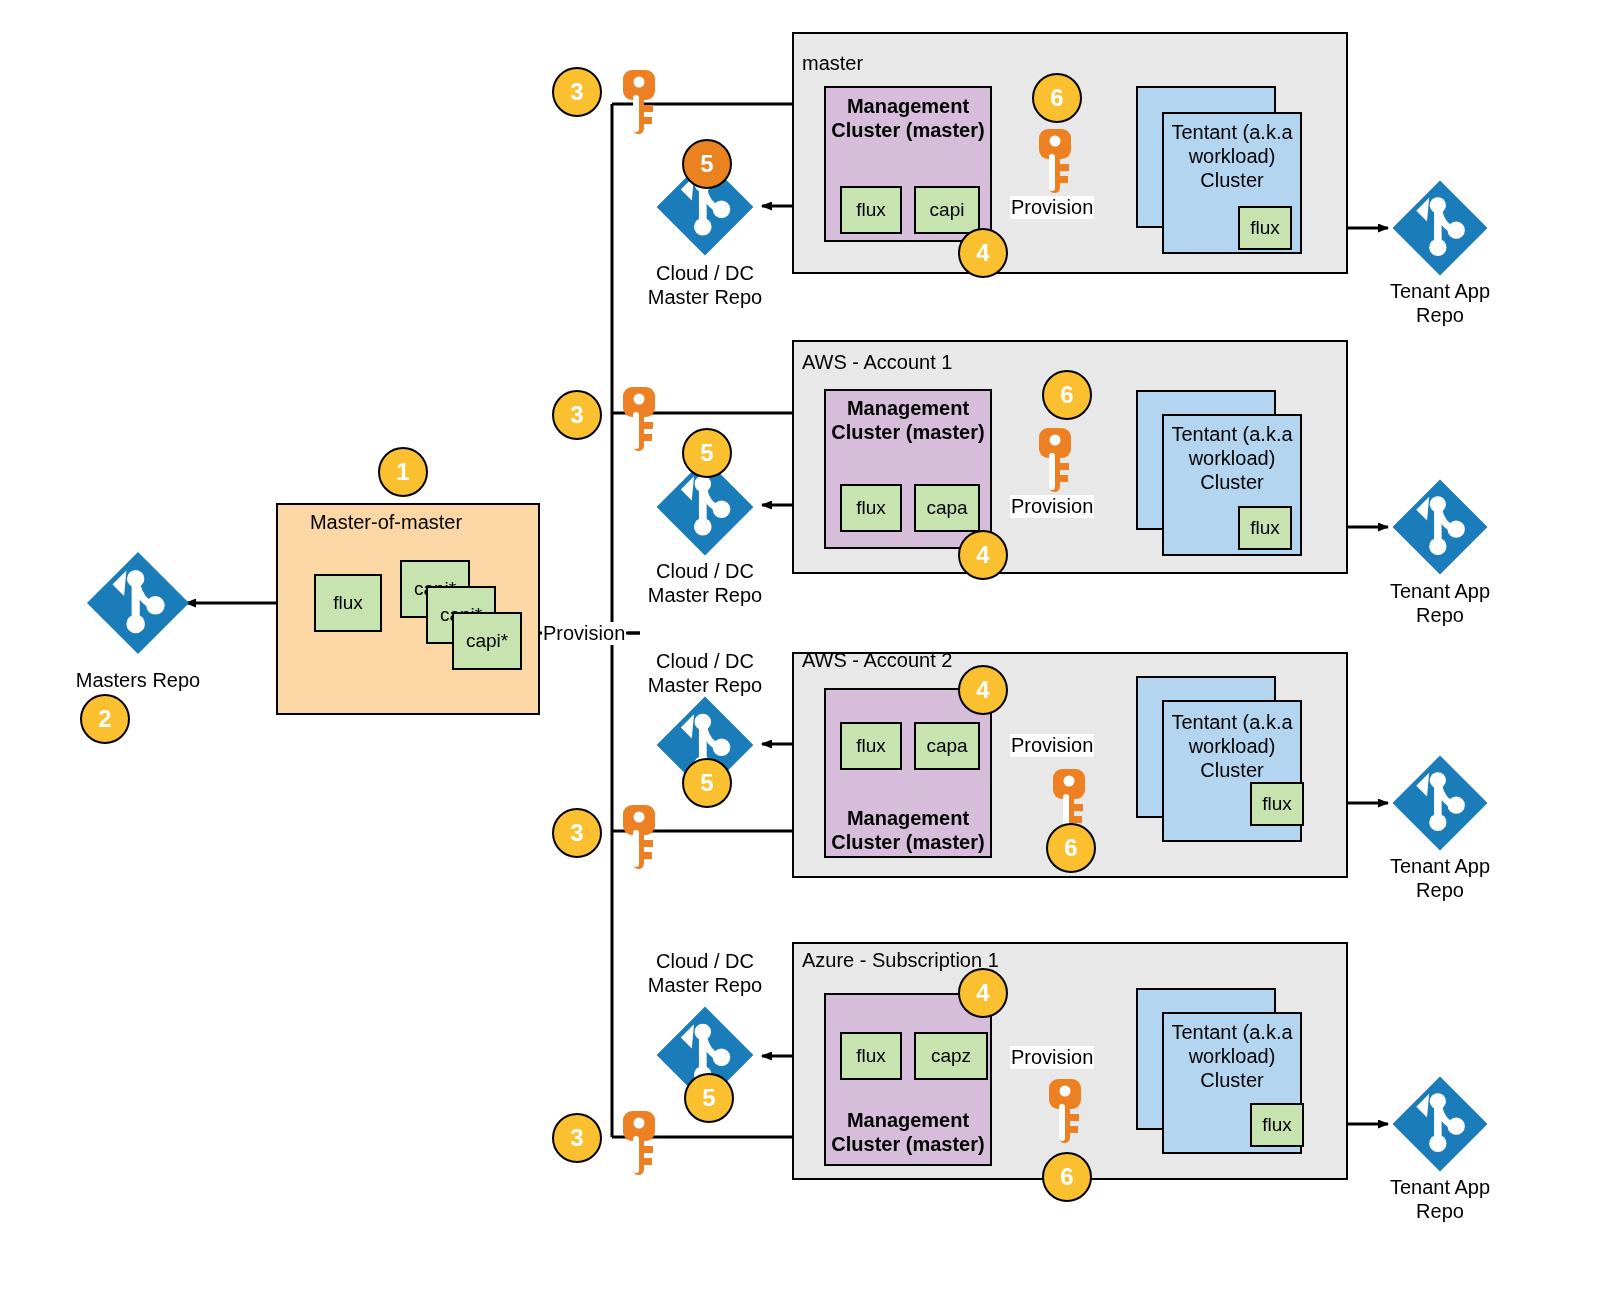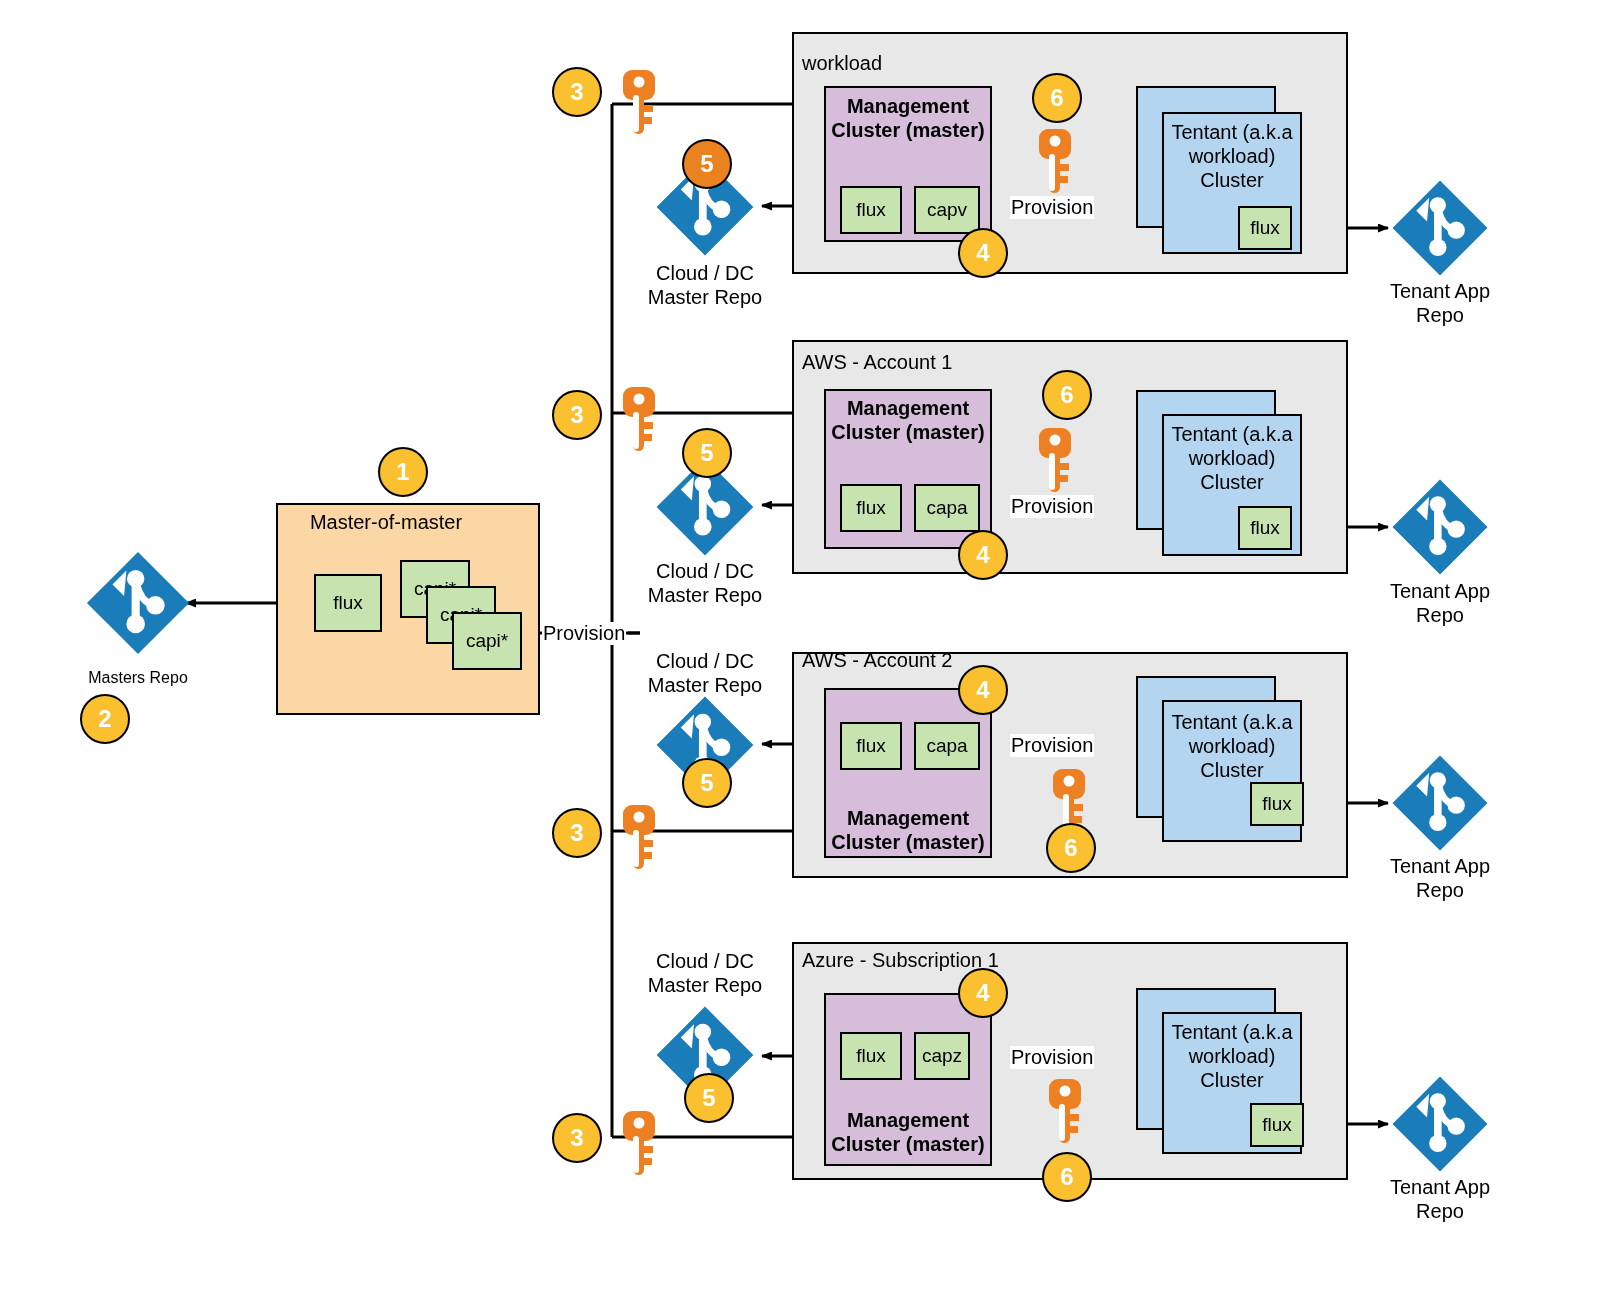--- a/index.html
+++ b/index.html
@@ -109,31 +109,31 @@
         <polygon points="50,6 94,50 50,94 6,50" fill="#1a7cb8"></polygon>
         <path d="M40,22 L28,34 L38,44 Z" fill="#ffffff"></path>
         <rect x="44.5" y="26" width="7" height="46" rx="3.5" fill="#ffffff"></rect>
         <circle cx="48" cy="29" r="7.5" fill="#ffffff"></circle>
         <circle cx="48" cy="68" r="8" fill="#ffffff"></circle>
         <path d="M49,34 Q52,48 63,52" stroke="#ffffff" stroke-width="6" fill="none" stroke-linecap="round"></path>
         <circle cx="65" cy="52" r="8" fill="#ffffff"></circle>
       </g>
     </svg>
   </div>
-  <div class="label" style="left:18px;top:669px;width:240px;font-size:16px;">Masters Repo</div>
+  <div class="label" style="left:18px;top:669px;width:240px;font-size:20px;">Masters Repo</div>
   <div class="badge" style="left:80px;top:694px;">2</div>
 
   <div class="box grey" style="left:792px;top:32px;width:556px;height:242px;"></div>
-  <div class="sec-title" style="left:802px;top:53px;">workload</div>
+  <div class="sec-title" style="left:802px;top:53px;">master</div>
 
   <div class="box purple" style="left:824px;top:86px;width:168px;height:156px;"></div>
   <div class="mc-title" style="left:824px;top:94px;width:168px;">Management
 Cluster (master)</div>
   <div class="chip" style="left:840px;top:186px;width:62px;height:48px;">flux</div>
-  <div class="chip" style="left:914px;top:186px;width:66px;height:48px;">capv</div>
+  <div class="chip" style="left:914px;top:186px;width:66px;height:48px;">capi</div>
   <div class="badge" style="left:958px;top:228px;">4</div>
 
   <div class="provtxt" style="left:1010px;top:196px;">Provision</div>
 
   <div class="badge" style="left:1032px;top:73px;">6</div>
   <div class="keyicon" style="left:1036px;top:128px;">
     <svg width="38" height="66" viewBox="0 0 38 66">
       <rect x="3" y="1" width="32" height="30" rx="9" fill="#ec8023"></rect>
       <circle cx="19" cy="13" r="5.5" fill="#ffffff"></circle>
       <rect x="13" y="26" width="11" height="39" rx="5.5" fill="#ec8023"></rect>
@@ -333,21 +333,21 @@
     </svg>
   </div>
   <div class="label" style="left:1320px;top:855px;width:240px;font-size:20px;">Tenant App
 Repo</div>
 
   <div class="box grey" style="left:792px;top:942px;width:556px;height:238px;"></div>
   <div class="sec-title" style="left:802px;top:950px;text-align:right;">Azure - Subscription 1</div>
 
   <div class="box purple" style="left:824px;top:993px;width:168px;height:173px;"></div>
   <div class="chip" style="left:840px;top:1032px;width:62px;height:48px;">flux</div>
-  <div class="chip" style="left:914px;top:1032px;width:56px;height:48px;">capz</div>
+  <div class="chip" style="left:914px;top:1032px;width:74px;height:48px;">capz</div>
   <div class="mc-title" style="left:824px;top:1108px;width:168px;">Management
 Cluster (master)</div>
   <div class="badge" style="left:958px;top:968px;">4</div>
 
   <div class="provtxt" style="left:1010px;top:1046px;">Provision</div>
 
   <div class="keyicon" style="left:1046px;top:1078px;">
     <svg width="38" height="66" viewBox="0 0 38 66">
       <rect x="3" y="1" width="32" height="30" rx="9" fill="#ec8023"></rect>
       <circle cx="19" cy="13" r="5.5" fill="#ffffff"></circle>

